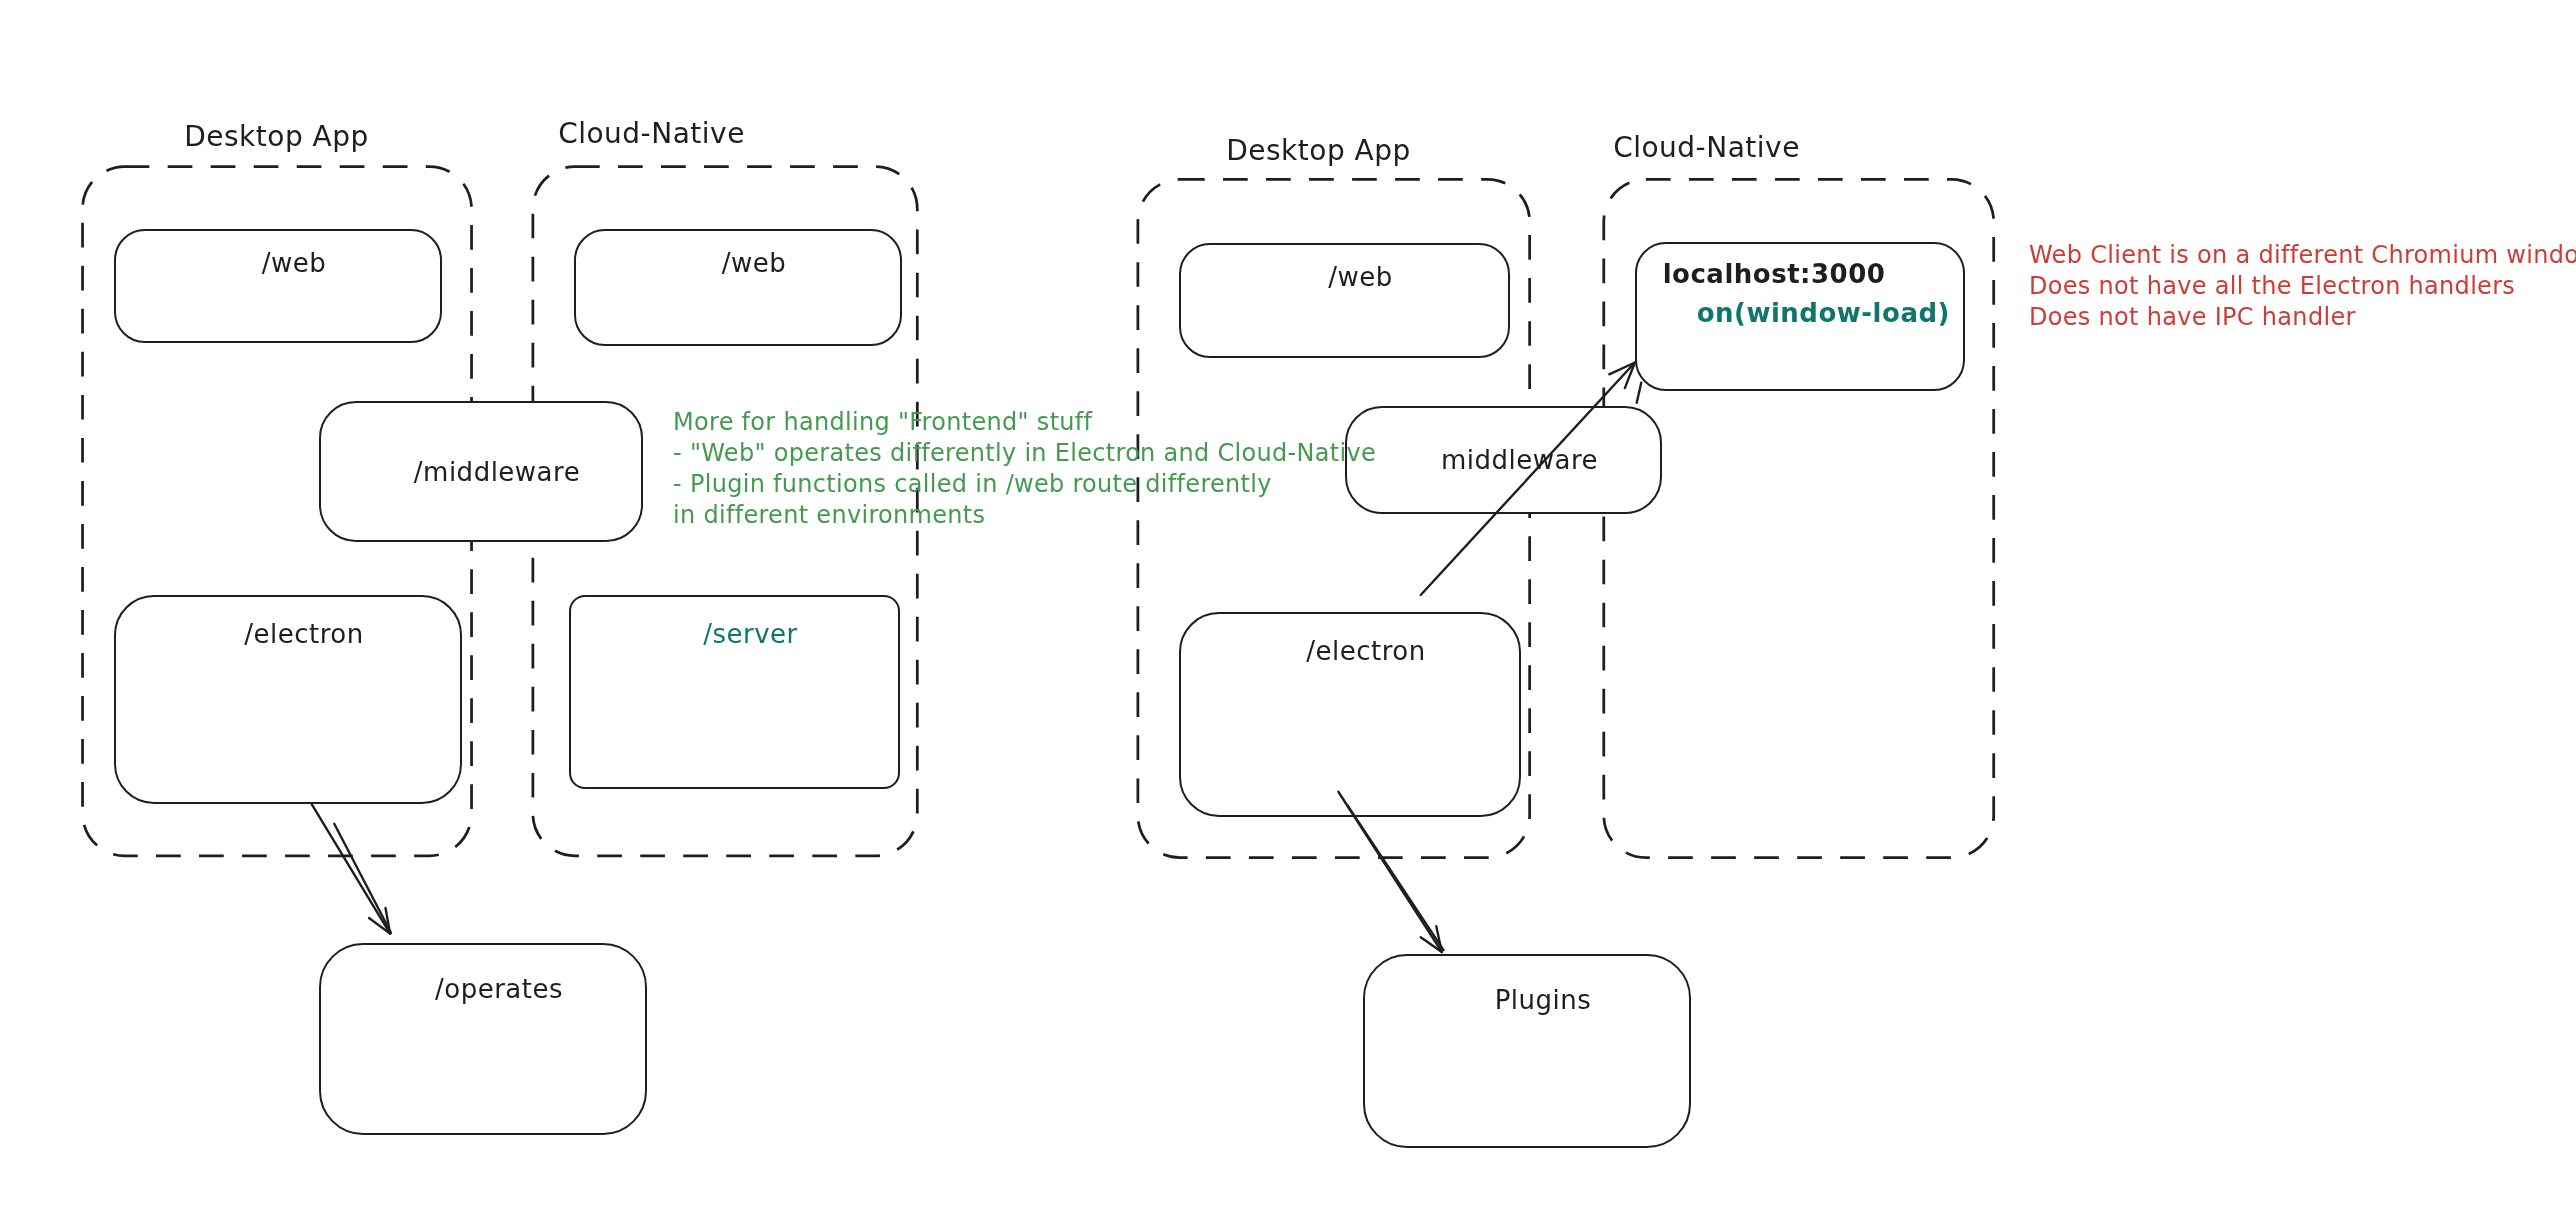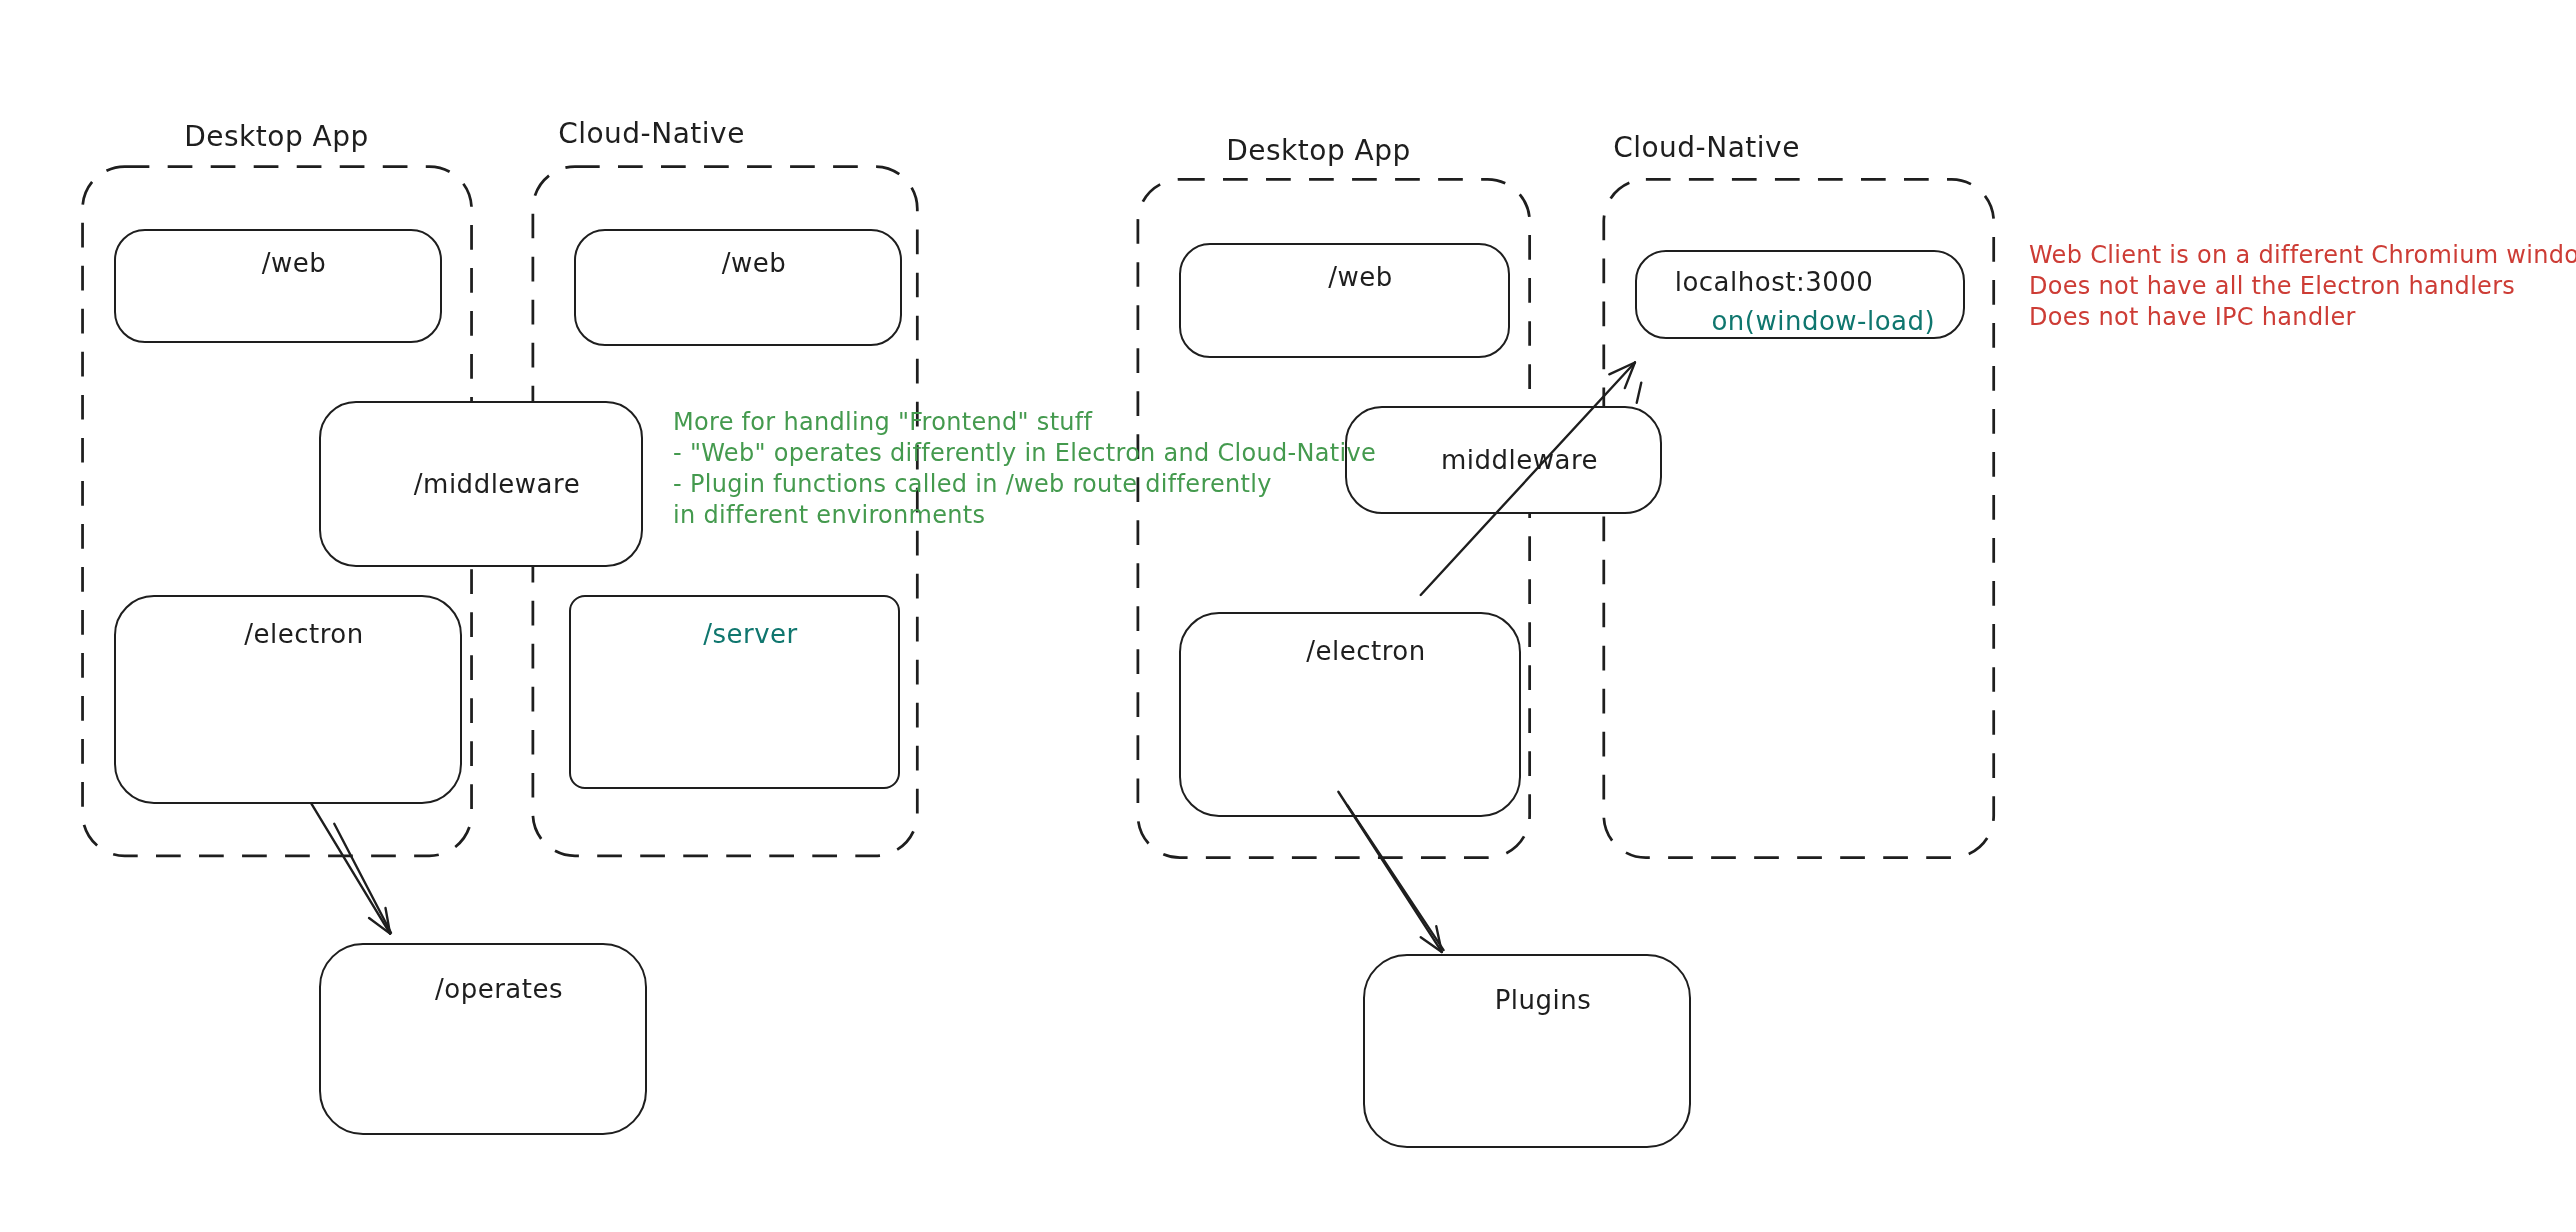--- a/index.html
+++ b/index.html
@@ -76,41 +76,41 @@
   <div class="group-label" style="left:1569px;top:131px;">Cloud-Native</div>
 
   <div class="gbox pt-sm" style="left:114px;top:229px;width:328px;height:114px;">
     <span class="lbl">/web</span>
   </div>
 
   <div class="gbox pt-sm" style="left:574px;top:229px;width:328px;height:117px;">
     <span class="lbl">/web</span>
   </div>
 
-  <div class="gbox vcenter" style="left:319px;top:401px;width:324px;height:166px;border-radius:37px;">
+  <div class="gbox vcenter" style="left:319px;top:401px;width:324px;height:141px;border-radius:37px;">
     <span class="lbl">/middleware</span>
   </div>
 
   <div class="gbox pt-md" style="left:114px;top:595px;width:348px;height:209px;border-radius:40px;">
     <span class="lbl">/electron</span>
   </div>
 
   <div class="gbox pt-md" style="left:569px;top:595px;width:331px;height:194px;border-radius:16px;">
     <span class="lbl red-text">/server</span>
   </div>
 
   <div class="gbox pt-lg" style="left:319px;top:943px;width:328px;height:192px;border-radius:44px;">
     <span class="lbl">/operates</span>
   </div>
 
   <div class="gbox pt-sm" style="left:1179px;top:243px;width:331px;height:115px;">
     <span class="lbl">/web</span>
   </div>
 
-  <div class="gbox" style="left:1635px;top:250px;width:330px;height:89px;">
+  <div class="gbox" style="left:1635px;top:242px;width:330px;height:149px;font-weight:bold;">
     <span class="lbl lh-line1">localhost:3000</span>
     <span class="lbl lh-line2 red-text">on(window-load)</span>
   </div>
 
   <div class="gbox vcenter" style="left:1345px;top:406px;width:317px;height:108px;border-radius:37px;">
     <span class="lbl">middleware</span>
   </div>
 
   <div class="gbox pt-md" style="left:1179px;top:612px;width:342px;height:205px;border-radius:40px;">
     <span class="lbl">/electron</span>

